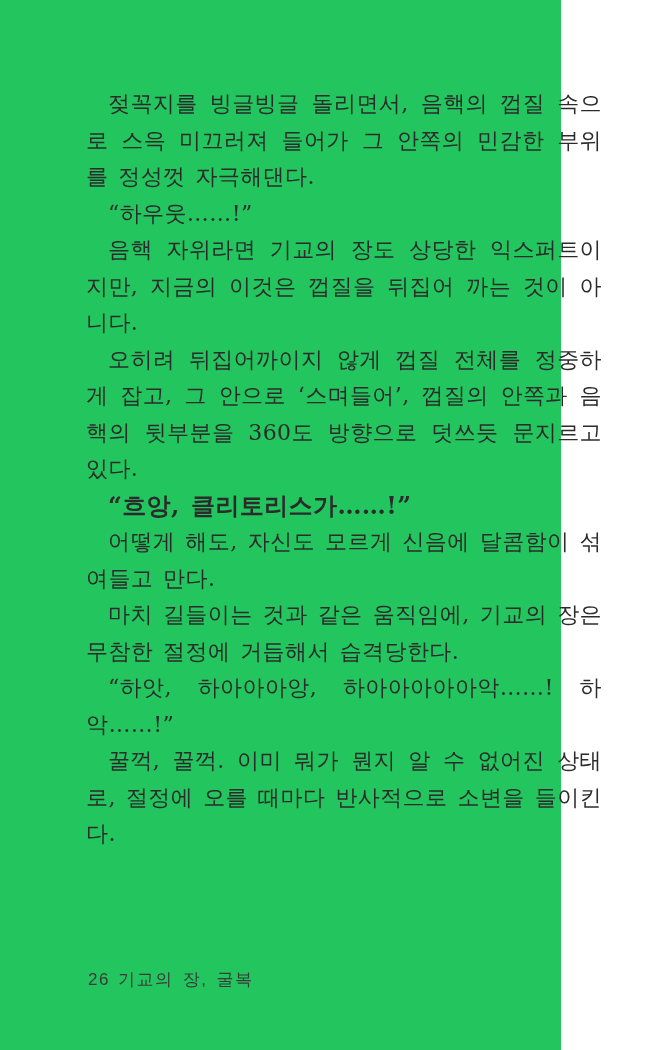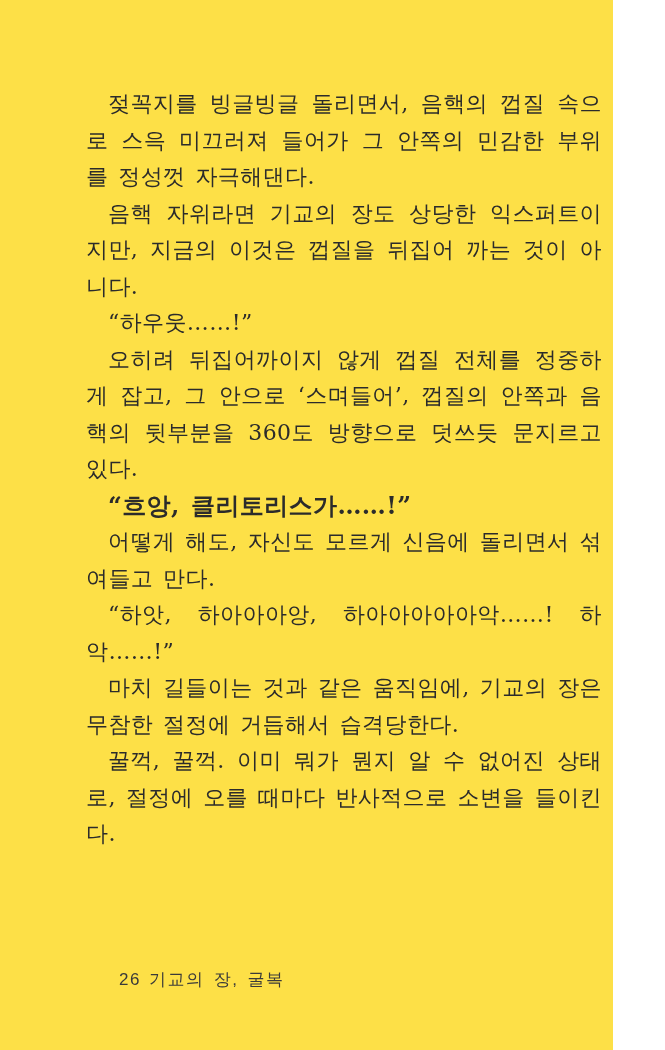--- a/index.html
+++ b/index.html
@@ -5,23 +5,23 @@
   html, body {
     margin: 0;
     padding: 0;
     width: 665px;
     height: 1050px;
     background: #ffffff;
     overflow: hidden;
   }
   .page {
     position: relative;
-    width: 613px;
+    width: 561px;
     height: 1050px;
-    background: #fde047;
+    background: #22c55e;
     font-family: "DejaVu Serif", "Liberation Serif", serif;
   }
   .text-block {
     position: absolute;
     left: 86px;
     top: 86px;
     width: 516px;
     color: #2b2b2b;
     font-size: 22px;
     line-height: 36.5px;
@@ -39,40 +39,39 @@
   }
   .page-footer {
     position: absolute;
     left: 88px;
     top: 968px;
     font-family: "Liberation Sans", "DejaVu Sans", sans-serif;
     font-size: 17px;
     color: #3a3a3a;
     letter-spacing: 1.5px;
     word-spacing: 3px;
-    margin-left: 31px;
   }
   .page-footer .page-number {
     margin-right: 8px;
   }
 </style>
 </head>
 <body>
 
 <div class="page">
 
   <main class="text-block">
     <p>젖꼭지를 빙글빙글 돌리면서, 음핵의 껍질 속으로 스윽 미끄러져 들어가 그 안쪽의 민감한 부위를 정성껏 자극해댄다.</p>
+    <p>“하우웃……!”</p>
     <p>음핵 자위라면 기교의 장도 상당한 익스퍼트이지만, 지금의 이것은 껍질을 뒤집어 까는 것이 아니다.</p>
-    <p>“하우웃……!”</p>
     <p>오히려 뒤집어까이지 않게 껍질 전체를 정중하게 잡고, 그 안으로 ‘스며들어’, 껍질의 안쪽과 음핵의 뒷부분을 360도 방향으로 덧쓰듯 문지르고 있다.</p>
     <p class="dialogue-strong">“흐앙, 클리토리스가……!”</p>
-    <p>어떻게 해도, 자신도 모르게 신음에 돌리면서 섞여들고 만다.</p>
+    <p>어떻게 해도, 자신도 모르게 신음에 달콤함이 섞여들고 만다.</p>
+    <p>마치 길들이는 것과 같은 움직임에, 기교의 장은 무참한 절정에 거듭해서 습격당한다.</p>
     <p>“하앗, 하아아아앙, 하아아아아아악……! 하악……!”</p>
-    <p>마치 길들이는 것과 같은 움직임에, 기교의 장은 무참한 절정에 거듭해서 습격당한다.</p>
     <p>꿀꺽, 꿀꺽. 이미 뭐가 뭔지 알 수 없어진 상태로, 절정에 오를 때마다 반사적으로 소변을 들이킨다.</p>
 
   </main>
 
   <footer class="page-footer">
     <span class="page-number">26</span><span>기교의 장, 굴복</span>
   </footer>
 
 </div>
 

